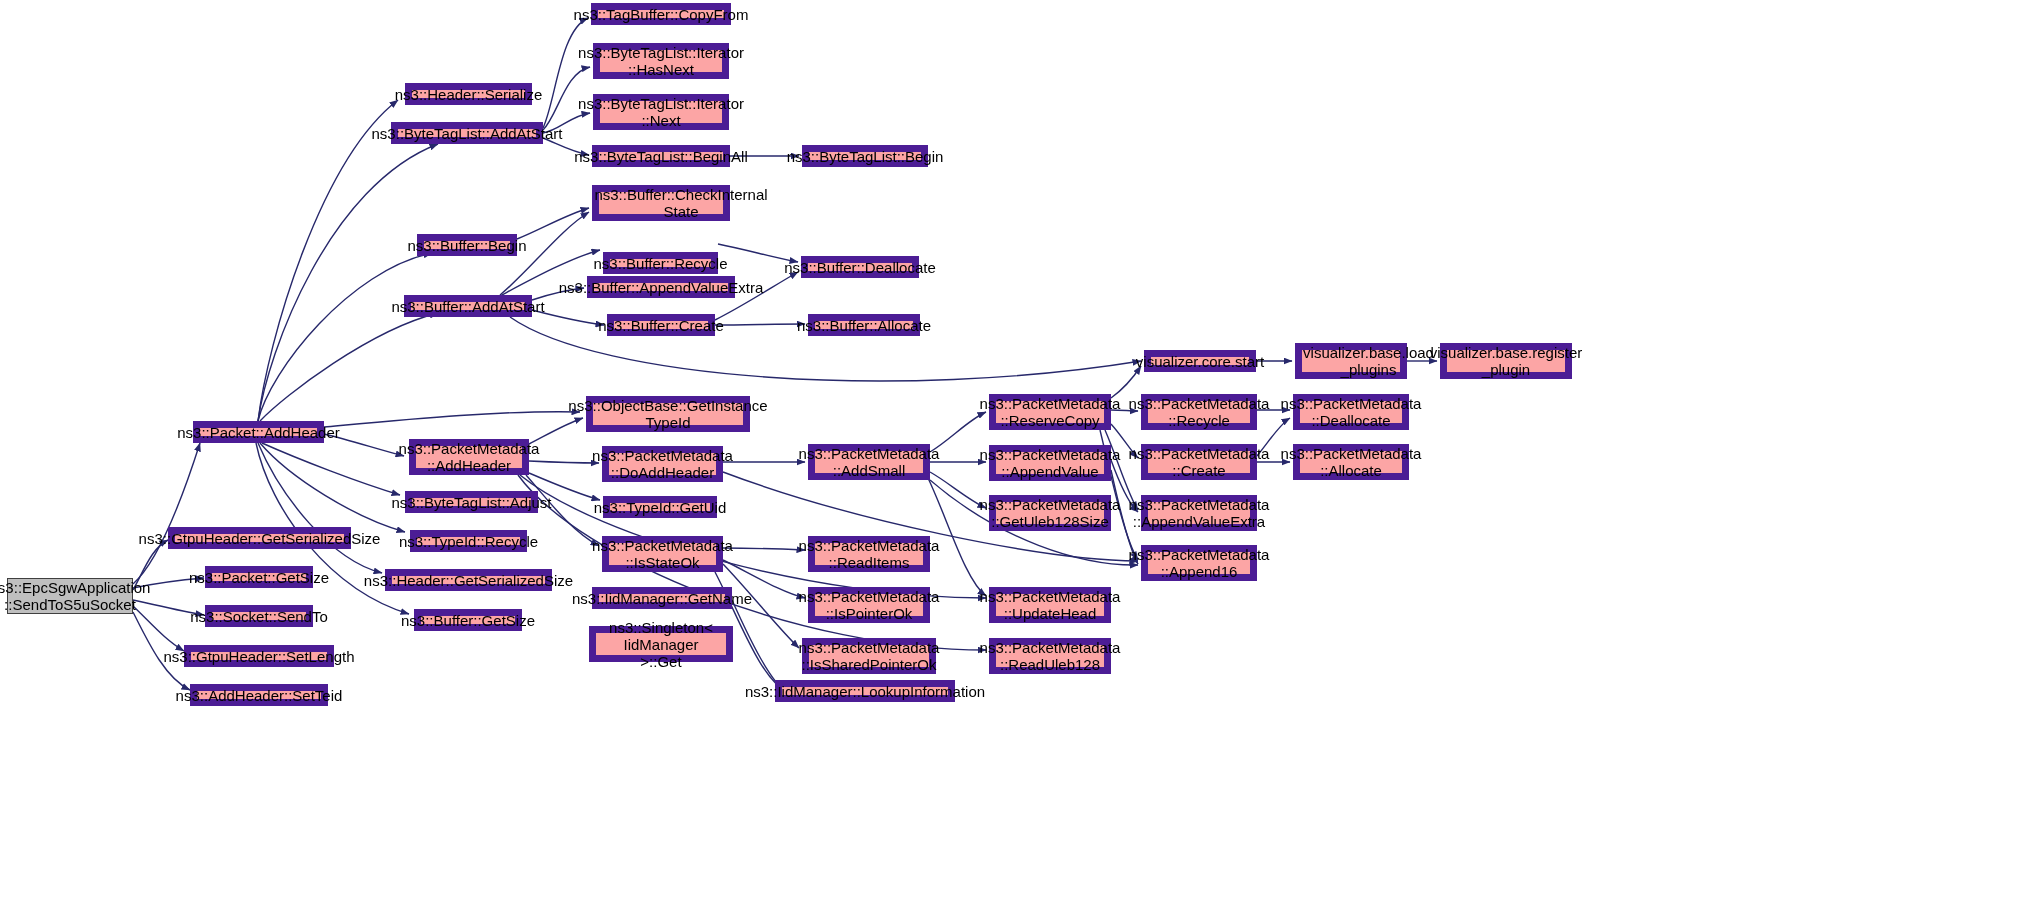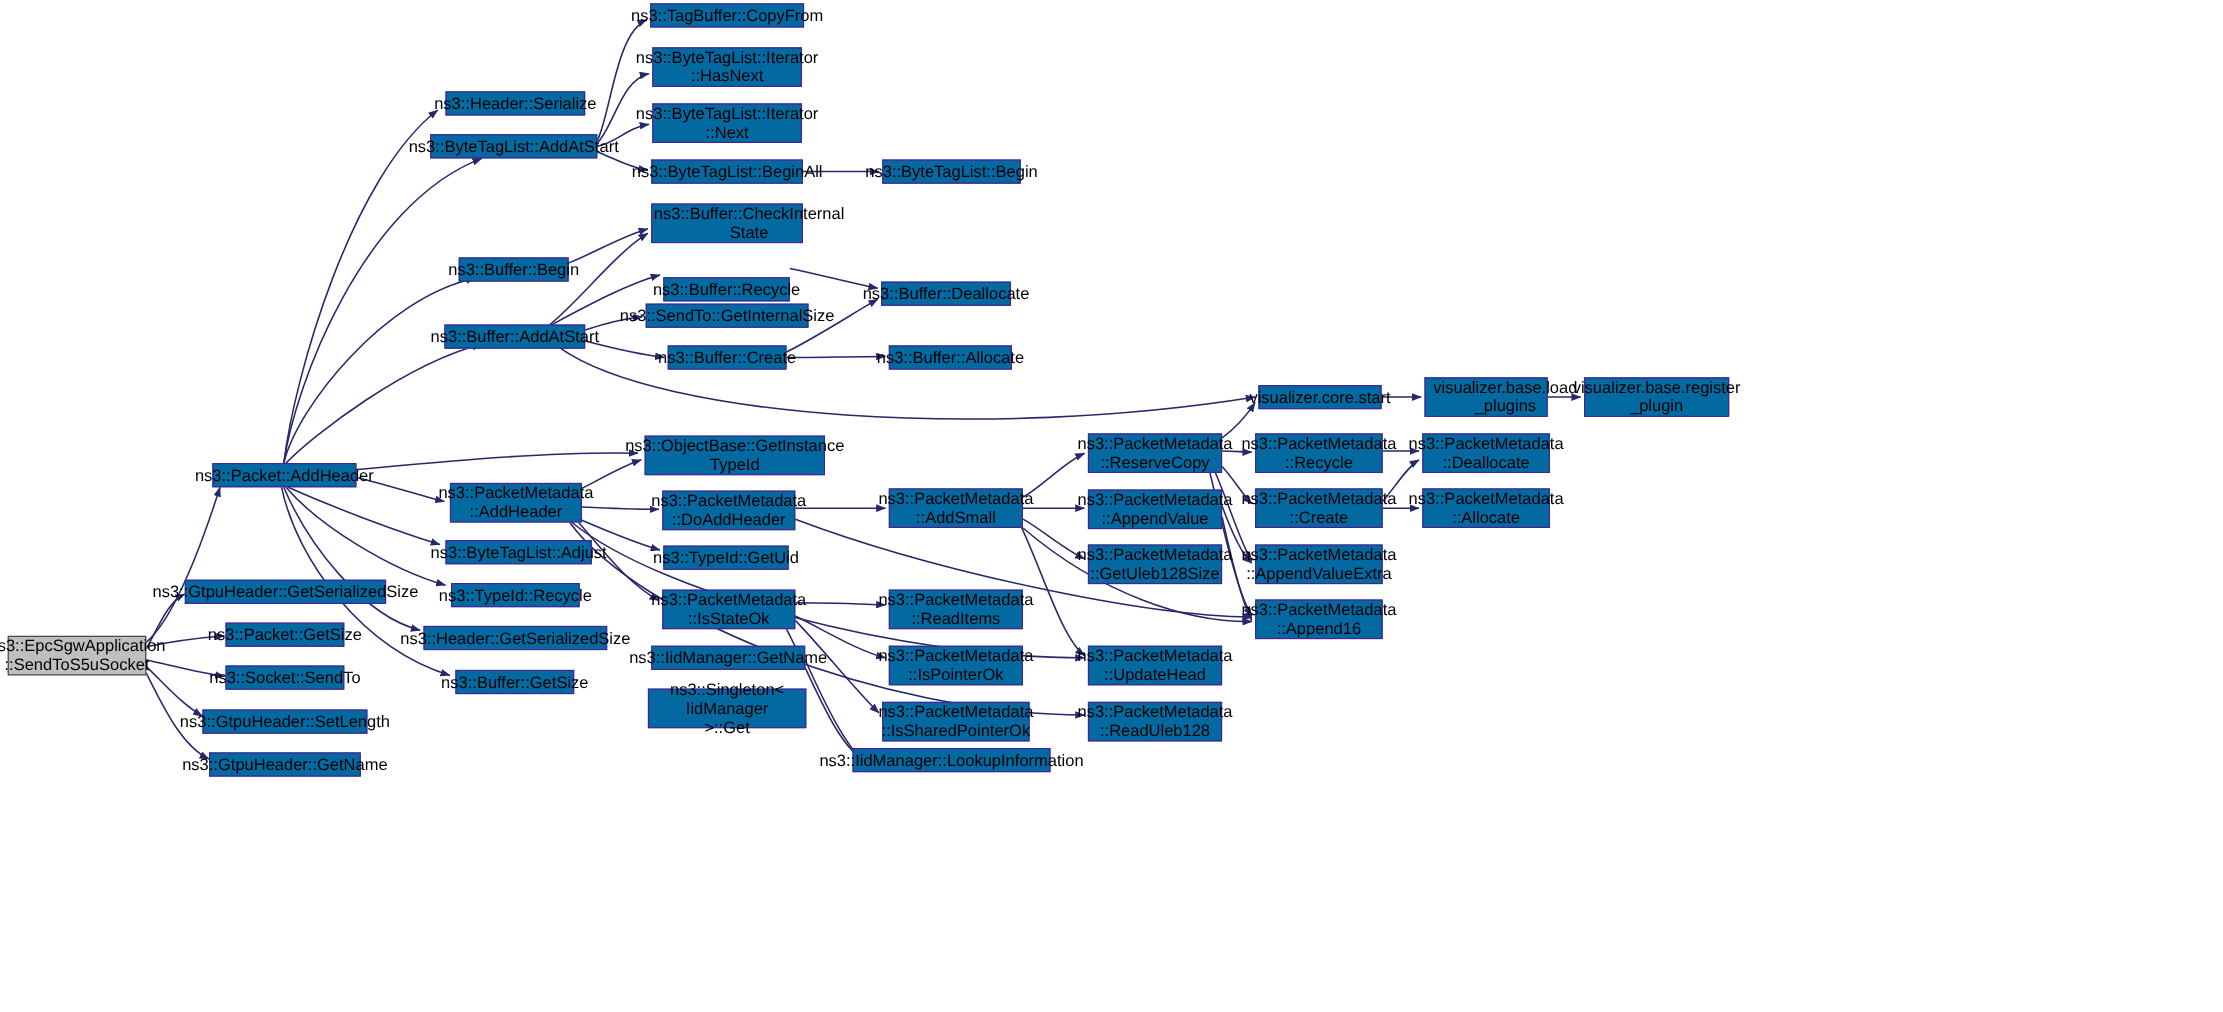--- a/index.html
+++ b/index.html
@@ -19,22 +19,22 @@
     position: absolute;
     left: 0;
     top: 0;
     width: 2021px;
     height: 920px;
     pointer-events: none;
   }
   .node {
     position: absolute;
     box-sizing: border-box;
-    border: 1px solid #4c1d95;
-    background: #0369a1;
+    border: 7px solid #4c1d95;
+    background: #fca5a5;
     color: #000000;
     font-size: 15px;
     line-height: 17px;
     display: flex;
     align-items: center;
     justify-content: center;
     text-align: center;
     white-space: pre-line;
     padding: 1px 4px;
     z-index: 2;
@@ -118,41 +118,41 @@
       </g>
   </svg>
   <div id="nodes">
       <div class="node root" style="left: 7px; top: 578px; width: 126px; height: 36px;">ns3::EpcSgwApplication
 ::SendToS5uSocket</div>
       <div class="node" style="left: 193px; top: 421px; width: 131px; height: 22px;">ns3::Packet::AddHeader</div>
       <div class="node" style="left: 168px; top: 527px; width: 183px; height: 22px;">ns3::GtpuHeader::GetSerializedSize</div>
       <div class="node" style="left: 205px; top: 566px; width: 108px; height: 22px;">ns3::Packet::GetSize</div>
       <div class="node" style="left: 205px; top: 605px; width: 108px; height: 22px;">ns3::Socket::SendTo</div>
       <div class="node" style="left: 184px; top: 645px; width: 150px; height: 22px;">ns3::GtpuHeader::SetLength</div>
-      <div class="node" style="left: 190px; top: 684px; width: 138px; height: 22px;">ns3::GtpuHeader::GetName</div>
+      <div class="node" style="left: 190px; top: 684px; width: 138px; height: 22px;">ns3::AddHeader::SetTeid</div>
       <div class="node" style="left: 405px; top: 83px; width: 127px; height: 22px;">ns3::Header::Serialize</div>
       <div class="node" style="left: 391px; top: 122px; width: 152px; height: 22px;">ns3::ByteTagList::AddAtStart</div>
       <div class="node" style="left: 417px; top: 234px; width: 100px; height: 22px;">ns3::Buffer::Begin</div>
       <div class="node" style="left: 404px; top: 295px; width: 128px; height: 22px;">ns3::Buffer::AddAtStart</div>
       <div class="node" style="left: 409px; top: 439px; width: 120px; height: 36px;">ns3::PacketMetadata
 ::AddHeader</div>
       <div class="node" style="left: 405px; top: 491px; width: 133px; height: 22px;">ns3::ByteTagList::Adjust</div>
       <div class="node" style="left: 410px; top: 530px; width: 117px; height: 22px;">ns3::TypeId::Recycle</div>
       <div class="node" style="left: 385px; top: 569px; width: 167px; height: 22px;">ns3::Header::GetSerializedSize</div>
       <div class="node" style="left: 414px; top: 609px; width: 108px; height: 22px;">ns3::Buffer::GetSize</div>
       <div class="node" style="left: 591px; top: 3px; width: 140px; height: 22px;">ns3::TagBuffer::CopyFrom</div>
       <div class="node" style="left: 593px; top: 43px; width: 136px; height: 36px;">ns3::ByteTagList::Iterator
 ::HasNext</div>
       <div class="node" style="left: 593px; top: 94px; width: 136px; height: 36px;">ns3::ByteTagList::Iterator
 ::Next</div>
       <div class="node" style="left: 592px; top: 145px; width: 138px; height: 22px;">ns3::ByteTagList::BeginAll</div>
       <div class="node" style="left: 592px; top: 185px; width: 138px; height: 36px; padding-left: 44px;">ns3::Buffer::CheckInternal
 State</div>
       <div class="node" style="left: 603px; top: 236px; width: 115px; height: 22px; margin-top: 16px;">ns3::Buffer::Recycle</div>
-      <div class="node" style="left: 587px; top: 276px; width: 148px; height: 22px;">ns3::SendTo::GetInternalSize</div>
+      <div class="node" style="left: 587px; top: 276px; width: 148px; height: 22px;">ns3::Buffer::AppendValueExtra</div>
       <div class="node" style="left: 607px; top: 314px; width: 108px; height: 22px;">ns3::Buffer::Create</div>
       <div class="node" style="left: 586px; top: 396px; width: 164px; height: 36px;">ns3::ObjectBase::GetInstance
 TypeId</div>
       <div class="node" style="left: 602px; top: 446px; width: 121px; height: 36px;">ns3::PacketMetadata
 ::DoAddHeader</div>
       <div class="node" style="left: 603px; top: 496px; width: 114px; height: 22px;">ns3::TypeId::GetUid</div>
       <div class="node" style="left: 602px; top: 536px; width: 121px; height: 36px;">ns3::PacketMetadata
 ::IsStateOk</div>
       <div class="node" style="left: 592px; top: 587px; width: 140px; height: 22px;">ns3::IidManager::GetName</div>
       <div class="node" style="left: 589px; top: 626px; width: 144px; height: 36px;">ns3::Singleton&lt; IidManager

